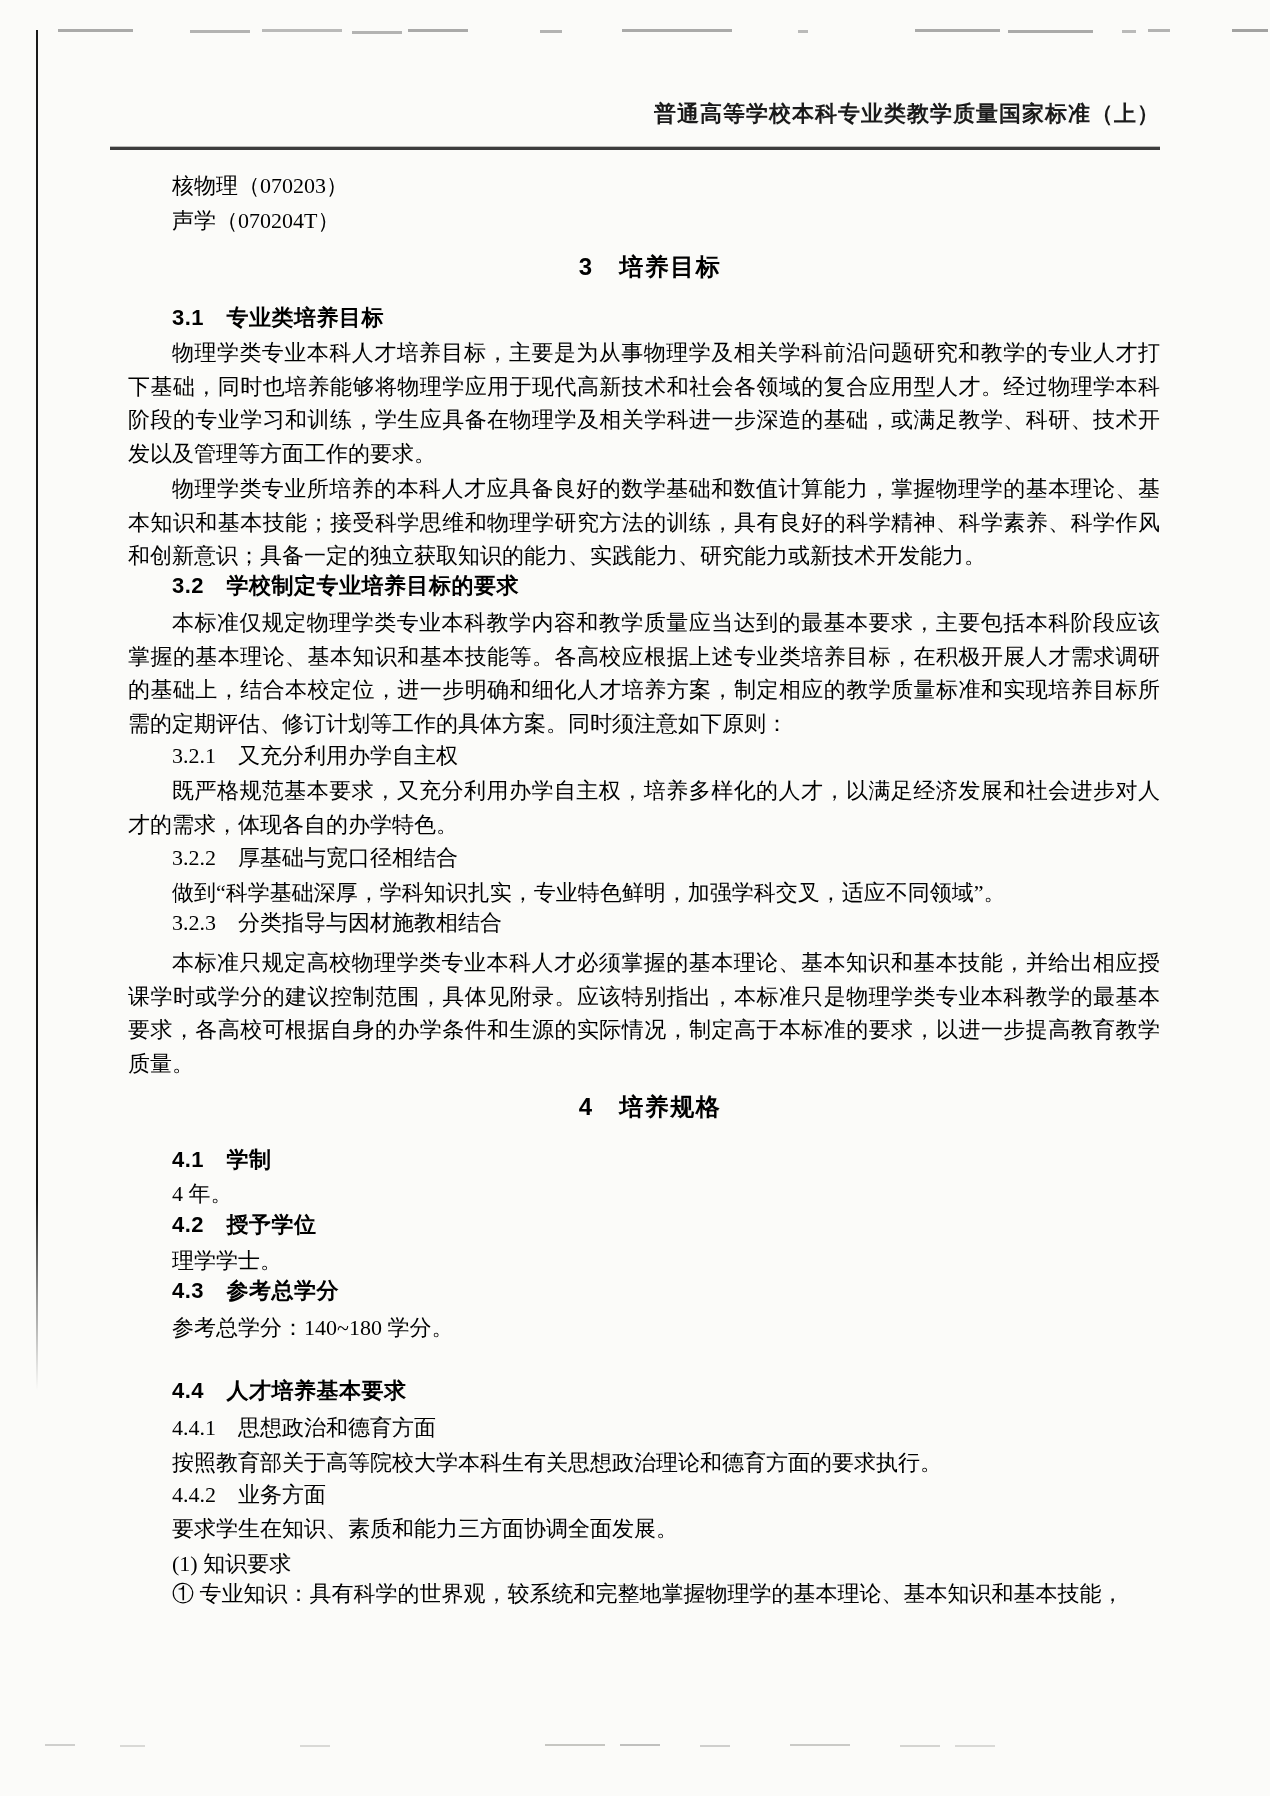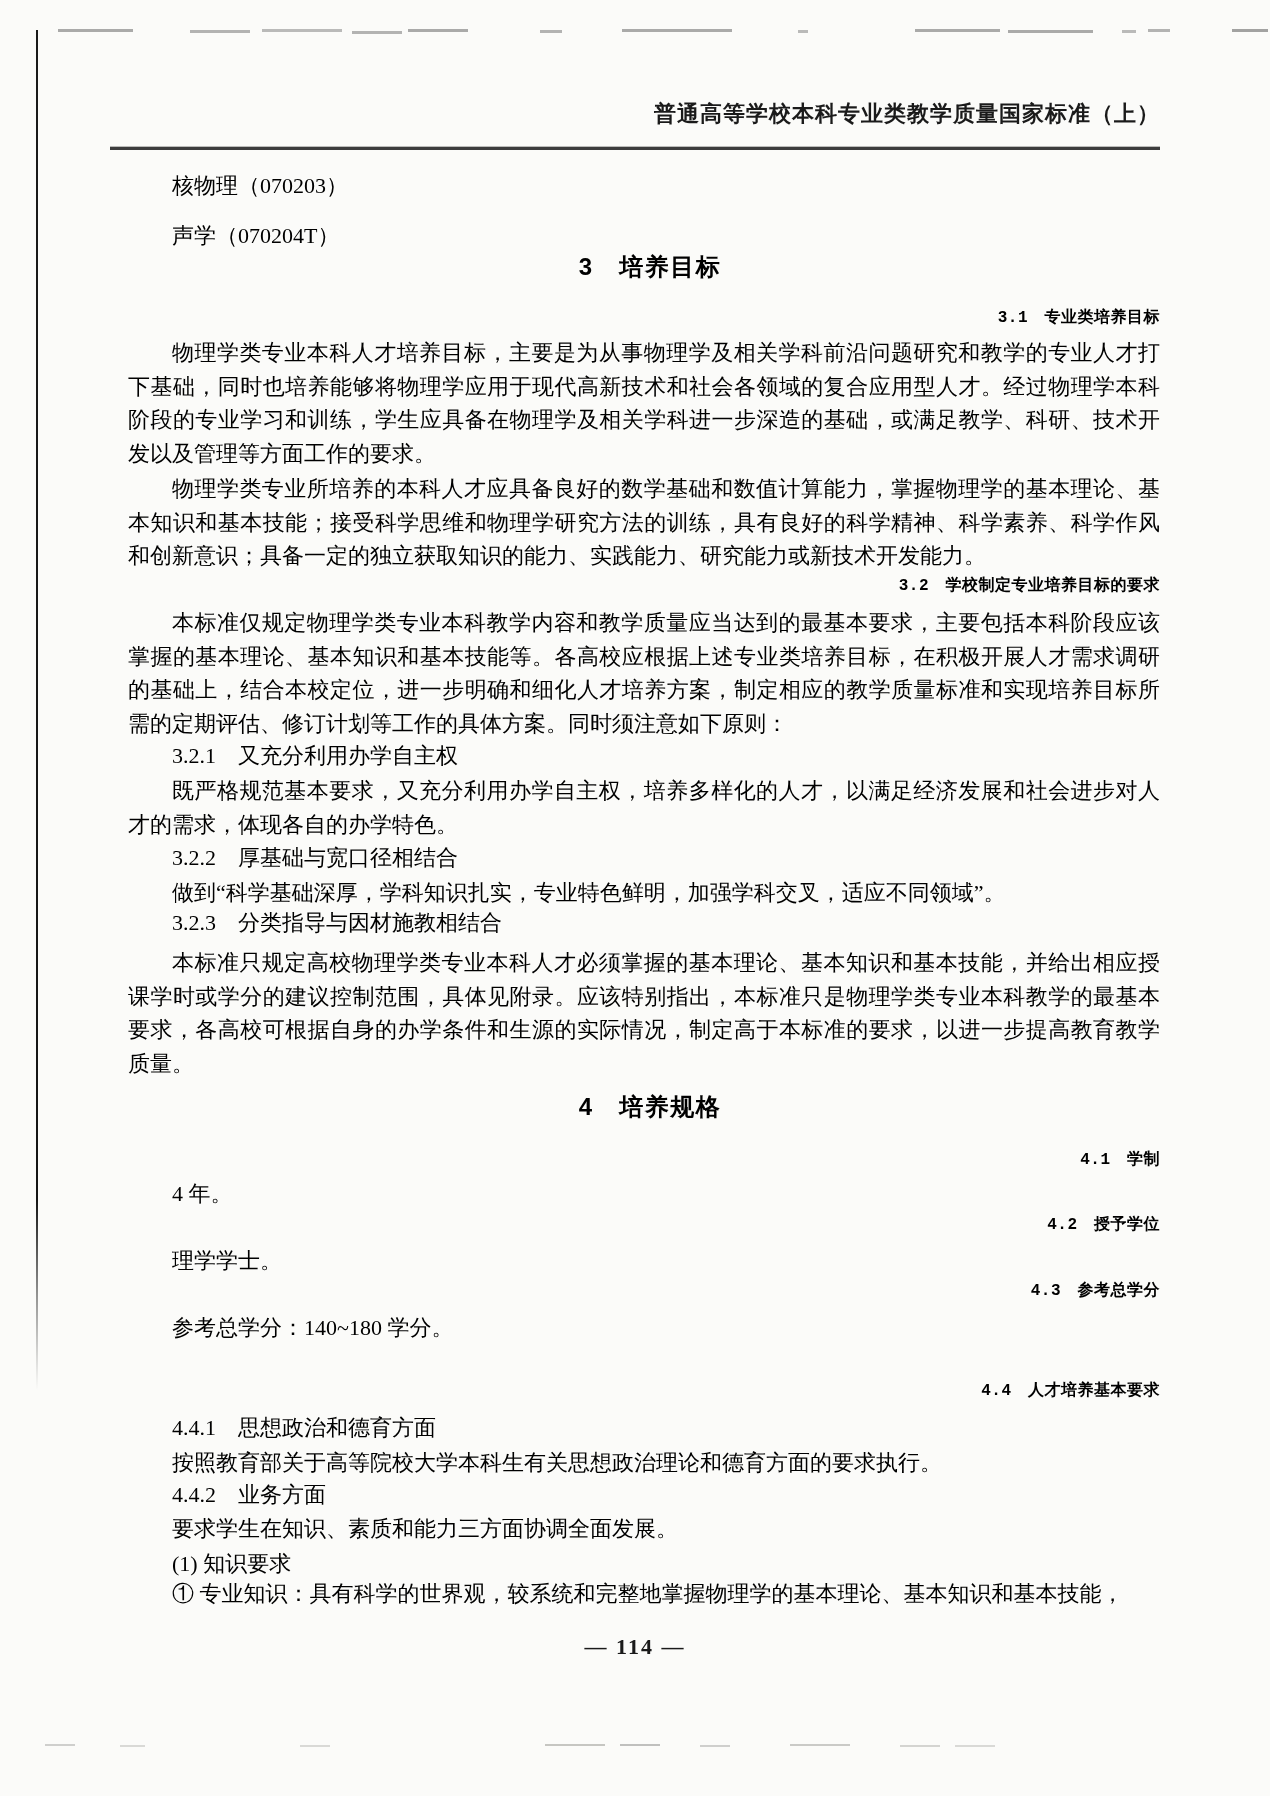--- a/index.html
+++ b/index.html
@@ -60,26 +60,26 @@
     font-weight: 700;
     font-size: 24px;
     line-height: 30px;
     letter-spacing: 1.5px;
     text-align: center;
     white-space: nowrap;
   }
   .h3 {
     left: 172px;
     width: 988px;
-    font-family: Liberation Mono, monospace;
+    font-family: Liberation Sans, sans-serif;
     font-weight: 700;
-    font-size: 16px;
+    font-size: 22px;
     line-height: 28px;
     letter-spacing: 0.5px;
-    text-align: right;
+    text-align: left;
     white-space: nowrap;
   }
   .h4 {
     left: 172px;
     width: 988px;
     font-weight: 400;
     line-height: 28px;
     text-align: left;
     white-space: nowrap;
   }
@@ -144,21 +144,21 @@
   <div class="dash light" style="top:1744px;left:620px;width:40px;opacity:.6"></div>
   <div class="dash light" style="top:1745px;left:700px;width:30px;opacity:.45"></div>
   <div class="dash light" style="top:1744px;left:790px;width:60px;opacity:.5"></div>
   <div class="dash light" style="top:1745px;left:900px;width:40px;opacity:.4"></div>
   <div class="dash light" style="top:1745px;left:955px;width:40px;opacity:.35"></div>
 
   <div class="header-title">普通高等学校本科专业类教学质量国家标准（上）</div>
   <div class="header-rule"></div>
 
   <div class="blk p" style="top:169px">核物理（070203）</div>
-  <div class="blk p" style="top:219px">声学（070204T）</div>
+  <div class="blk p" style="top:204px">声学（070204T）</div>
   <div class="blk h2" style="top:252px">3　培养目标</div>
   <div class="blk h3" style="top:304px">3.1　专业类培养目标</div>
   <div class="blk p" style="top:472px">物理学类专业所培养的本科人才应具备良好的数学基础和数值计算能力，掌握物理学的基本理论、基本知识和基本技能；接受科学思维和物理学研究方法的训练，具有良好的科学精神、科学素养、科学作风和创新意识；具备一定的独立获取知识的能力、实践能力、研究能力或新技术开发能力。</div>
   <div class="blk p" style="top:336px">物理学类专业本科人才培养目标，主要是为从事物理学及相关学科前沿问题研究和教学的专业人才打下基础，同时也培养能够将物理学应用于现代高新技术和社会各领域的复合应用型人才。经过物理学本科阶段的专业学习和训练，学生应具备在物理学及相关学科进一步深造的基础，或满足教学、科研、技术开发以及管理等方面工作的要求。</div>
   <div class="blk h3" style="top:572px">3.2　学校制定专业培养目标的要求</div>
   <div class="blk p" style="top:606px">本标准仅规定物理学类专业本科教学内容和教学质量应当达到的最基本要求，主要包括本科阶段应该掌握的基本理论、基本知识和基本技能等。各高校应根据上述专业类培养目标，在积极开展人才需求调研的基础上，结合本校定位，进一步明确和细化人才培养方案，制定相应的教学质量标准和实现培养目标所需的定期评估、修订计划等工作的具体方案。同时须注意如下原则：</div>
   <div class="blk h4" style="top:742px">3.2.1　又充分利用办学自主权</div>
   <div class="blk p" style="top:774px">既严格规范基本要求，又充分利用办学自主权，培养多样化的人才，以满足经济发展和社会进步对人才的需求，体现各自的办学特色。</div>
   <div class="blk h4" style="top:844px">3.2.2　厚基础与宽口径相结合</div>
   <div class="blk p" style="top:876px">做到“科学基础深厚，学科知识扎实，专业特色鲜明，加强学科交叉，适应不同领域”。</div>
@@ -172,15 +172,14 @@
   <div class="blk h3" style="top:1277px">4.3　参考总学分</div>
   <div class="blk p" style="top:1311px">参考总学分：140~180 学分。</div>
   <div class="blk h3" style="top:1377px">4.4　人才培养基本要求</div>
   <div class="blk h4" style="top:1414px">4.4.1　思想政治和德育方面</div>
   <div class="blk p" style="top:1446px">按照教育部关于高等院校大学本科生有关思想政治理论和德育方面的要求执行。</div>
   <div class="blk h4" style="top:1481px">4.4.2　业务方面</div>
   <div class="blk p" style="top:1512px">要求学生在知识、素质和能力三方面协调全面发展。</div>
   <div class="blk p" style="top:1547px">(1) 知识要求</div>
   <div class="blk p" style="top:1577px">① 专业知识：具有科学的世界观，较系统和完整地掌握物理学的基本理论、基本知识和基本技能，</div>
 
-  <div class="page-number">— 114 —</div>
 
 </div>
 
 </body></html>

